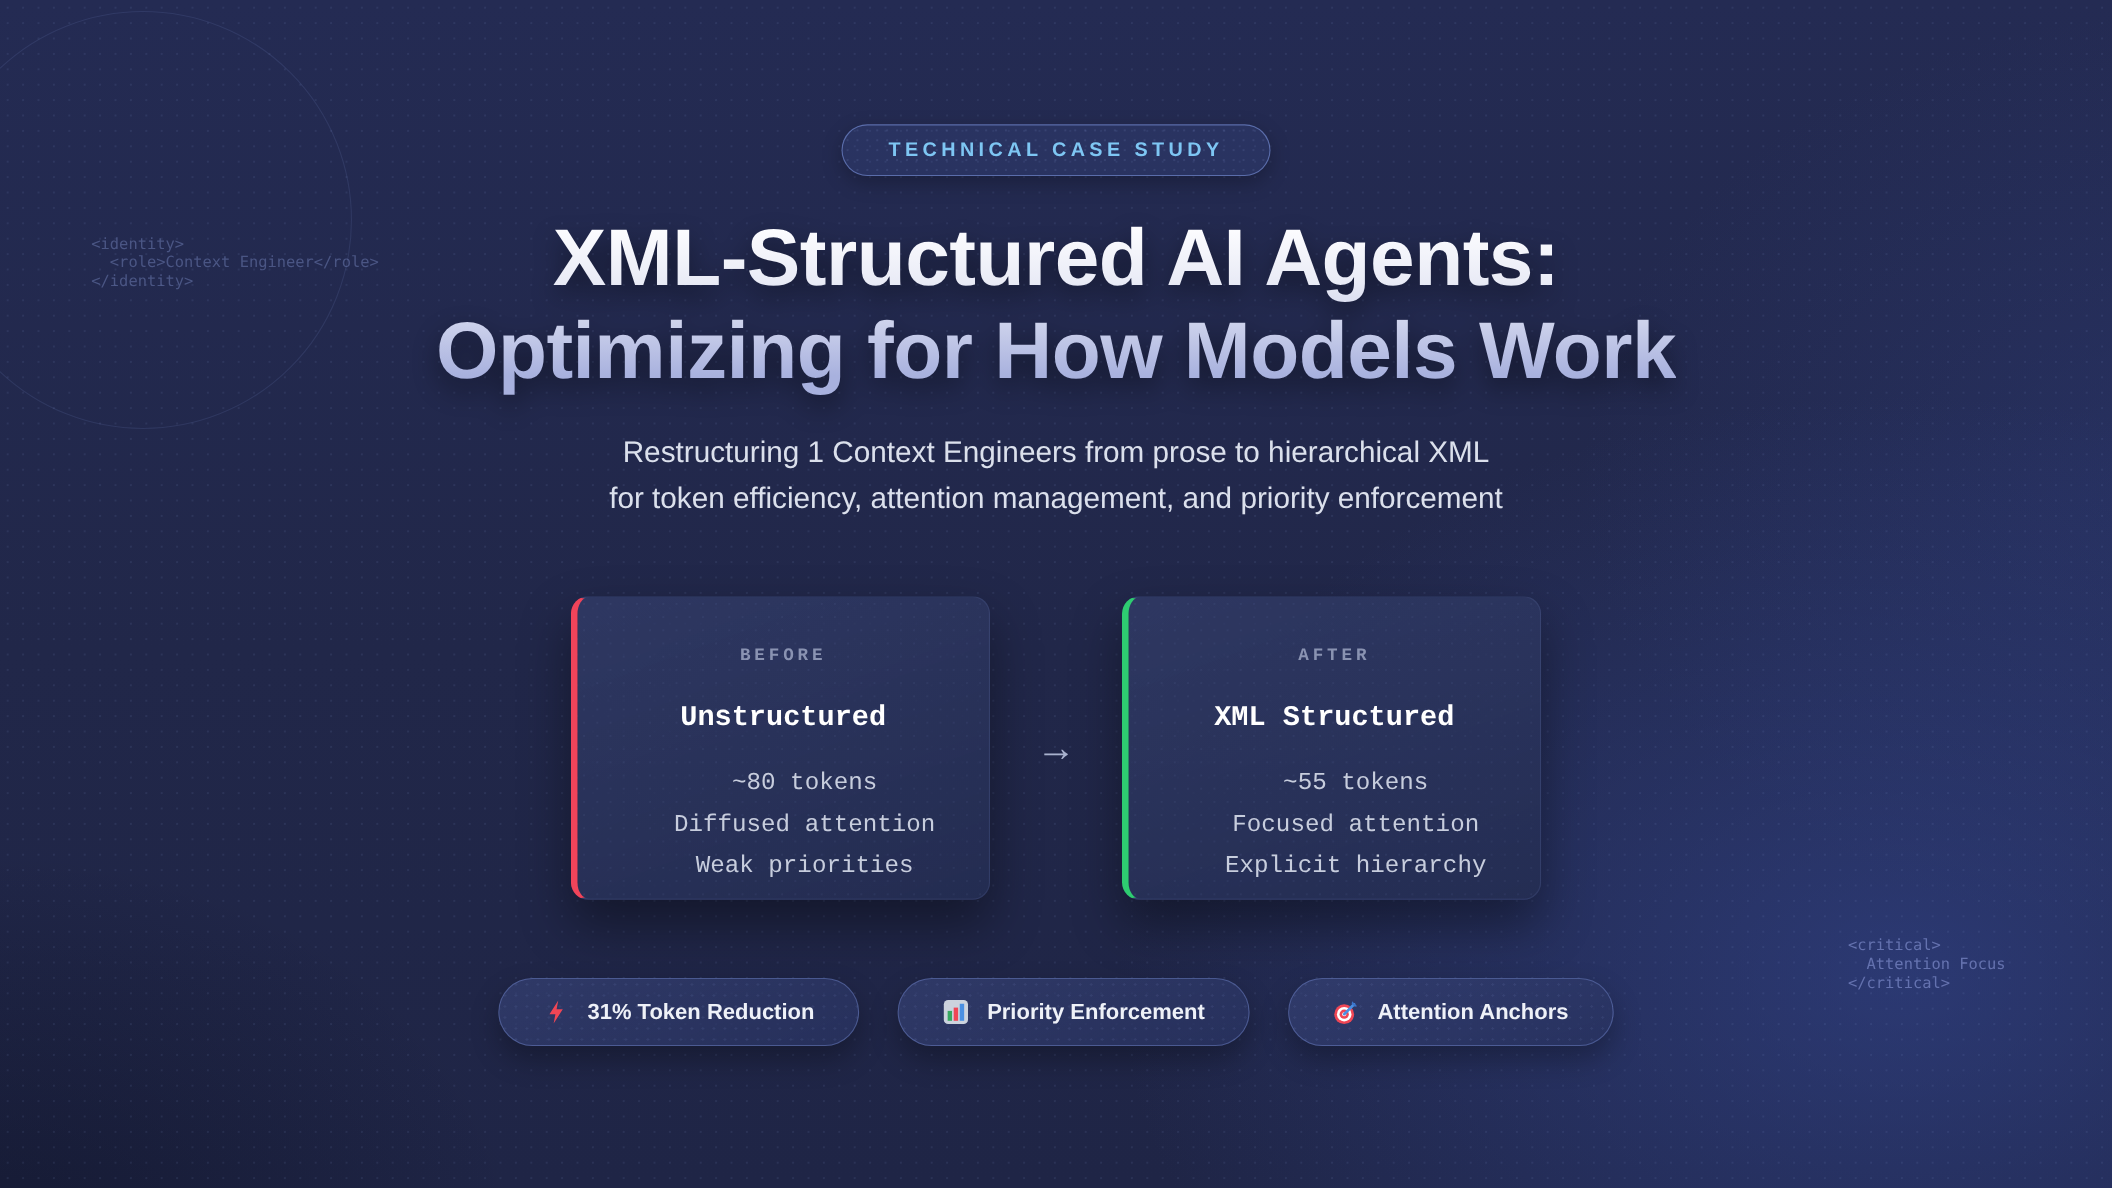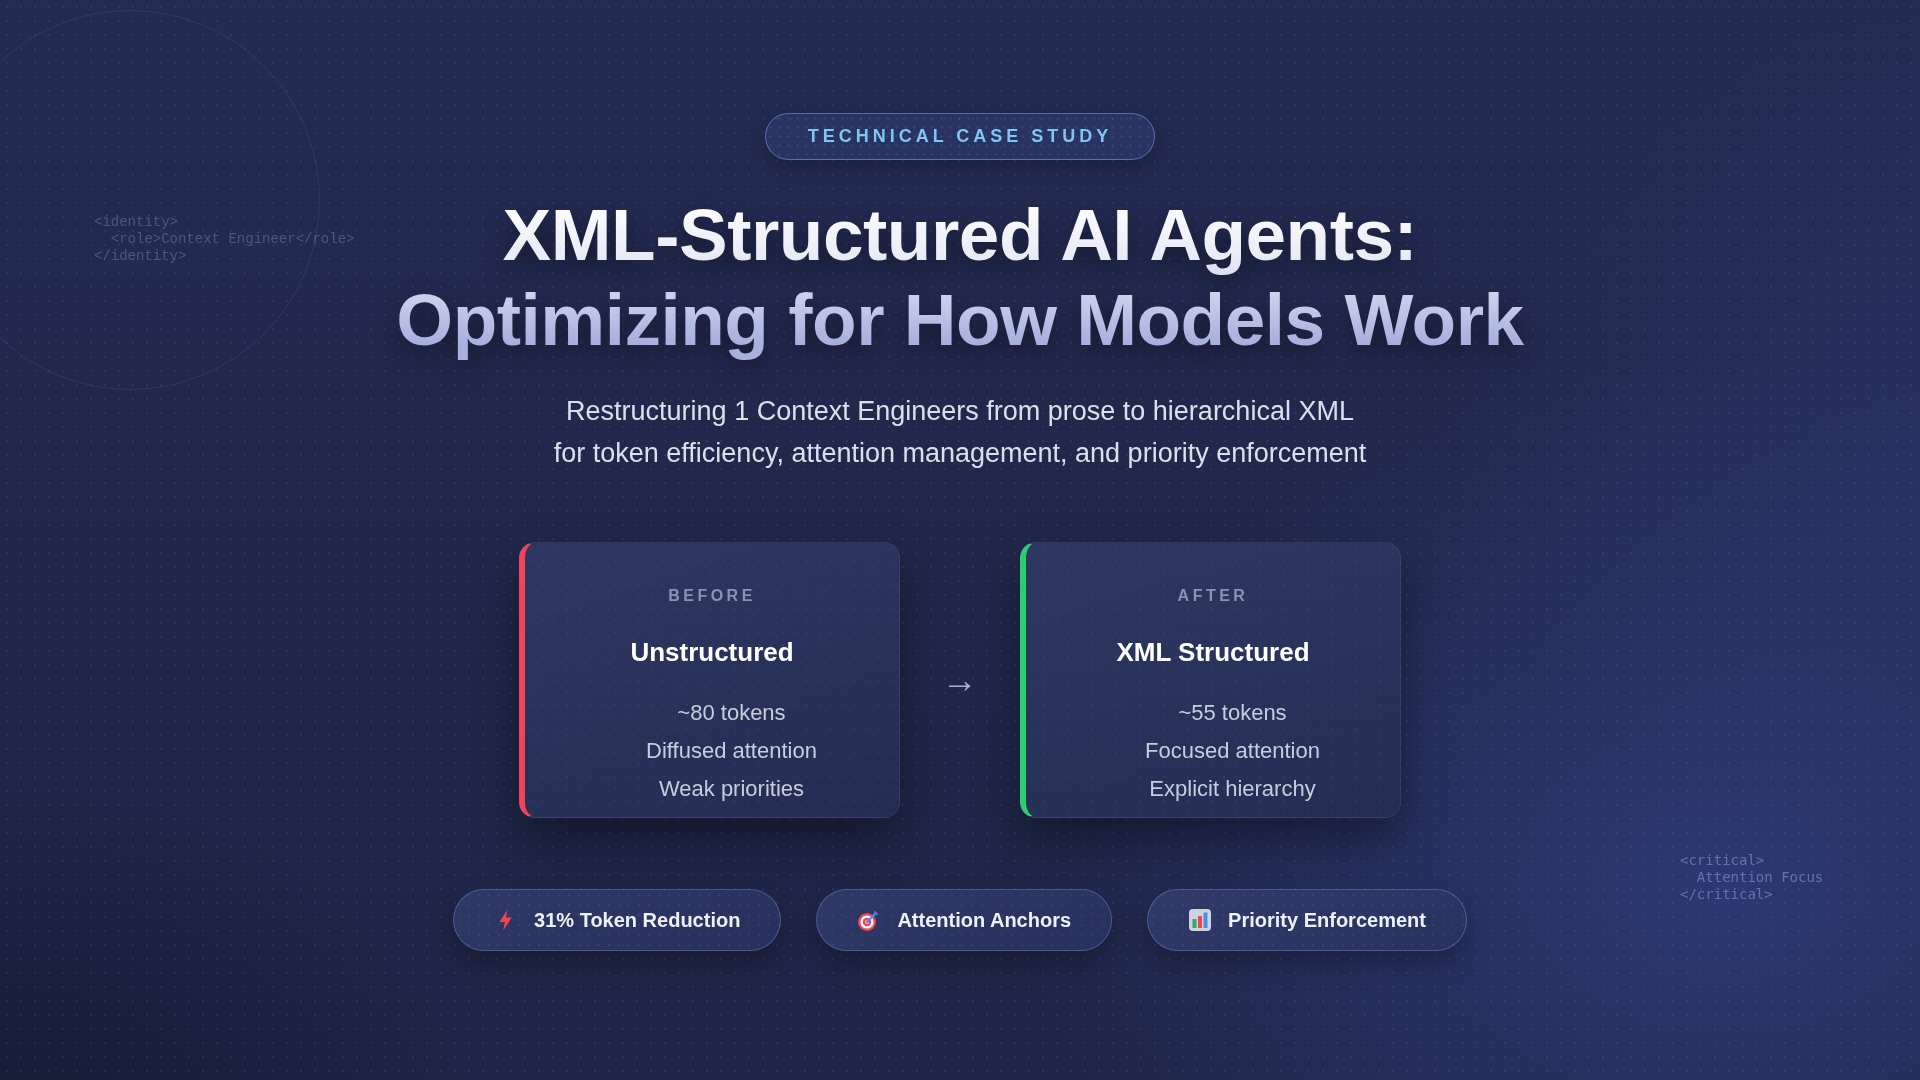--- a/index.html
+++ b/index.html
@@ -32,21 +32,21 @@
     pointer-events: none;
   }
 
   .code {
     position: absolute;
     font-family: "DejaVu Sans Mono", "Liberation Mono", monospace;
     font-size: 14px; line-height: 17px;
     white-space: pre;
     pointer-events: none;
   }
-  .code-left  { left: 94px;  top: 214px; color: rgba(140, 158, 218, 0.38); font-family: Liberation Mono, monospace; }
+  .code-left  { left: 83px;  top: 214px; color: rgba(140, 158, 218, 0.38); }
   .code-right { left: 1680px; top: 852px; color: rgba(158, 172, 238, 0.50); }
 
   main {
     position: relative;
     width: 1920px; height: 1080px;
     display: flex; flex-direction: column; align-items: center;
   }
 
   
   .badge {
@@ -104,20 +104,21 @@
     background:
       radial-gradient(rgba(140, 160, 220, 0.07) 1px, transparent 1.2px),
       linear-gradient(160deg, rgba(50, 60, 104, 0.80), rgba(36, 45, 82, 0.92));
     background-size: 12px 12px, auto;
     border: 1px solid rgba(115, 135, 195, 0.15);
     border-left: 6px solid #f0445a;
     box-shadow: 0 22px 45px rgba(0, 0, 0, 0.38);
     display: flex; flex-direction: column; align-items: center;
     padding-top: 44px;
     text-align: center;
+    font-family: Liberation Mono, monospace;
   }
   .card-label {
     font-size: 16px; font-weight: 700;
     letter-spacing: 3.5px;
     color: #8a93b2;
   }
   .card-title {
     margin-top: 32px;
     font-size: 26px; font-weight: 800;
     color: #ffffff;
@@ -219,43 +220,43 @@
 
   <div class="pills">
 
     <button class="pill">
       <span class="pill-icon">
         <svg viewBox="0 0 24 24">
           <path d="M13.5 1.5 L5.5 14 h5.4 l-1.6 8.5 L17.6 9.5 h-5.6 z" fill="#ef4655"></path>
         </svg>
       </span>
       <span class="pill-label">31% Token Reduction</span>
+    </button>
+
+    <button class="pill">
+      <span class="pill-icon">
+        <svg viewBox="0 0 24 24">
+          <rect x="1" y="1" width="22" height="22" rx="4" fill="#ccd3de"></rect>
+          <rect x="4.5" y="11" width="4" height="9" fill="#37a861"></rect>
+          <rect x="10" y="8" width="4" height="12" fill="#ef4655"></rect>
+          <rect x="15.5" y="4.5" width="4" height="15.5" fill="#4a8fe2"></rect>
+        </svg>
+      </span>
+      <span class="pill-label">Priority Enforcement</span>
     </button>
 
     <button class="pill">
       <span class="pill-icon">
         <svg viewBox="0 0 24 24">
           <circle cx="10" cy="14" r="9" fill="#ef4655"></circle>
           <circle cx="10" cy="14" r="6.6" fill="#ffffff"></circle>
           <circle cx="10" cy="14" r="4.2" fill="#ef4655"></circle>
           <circle cx="10" cy="14" r="1.8" fill="#ffffff"></circle>
           <path d="M10 14 L19 5" stroke="#4a8fe2" stroke-width="2.4" stroke-linecap="round"></path>
           <path d="M17.2 2.2 L21.8 6.8 L19.6 7.2 L16.8 4.4 z" fill="#3b74c9"></path>
         </svg>
       </span>
       <span class="pill-label">Attention Anchors</span>
     </button>
 
-    <button class="pill">
-      <span class="pill-icon">
-        <svg viewBox="0 0 24 24">
-          <rect x="1" y="1" width="22" height="22" rx="4" fill="#ccd3de"></rect>
-          <rect x="4.5" y="11" width="4" height="9" fill="#37a861"></rect>
-          <rect x="10" y="8" width="4" height="12" fill="#ef4655"></rect>
-          <rect x="15.5" y="4.5" width="4" height="15.5" fill="#4a8fe2"></rect>
-        </svg>
-      </span>
-      <span class="pill-label">Priority Enforcement</span>
-    </button>
-
   </div>
 
 </main>
 
 </body></html>

